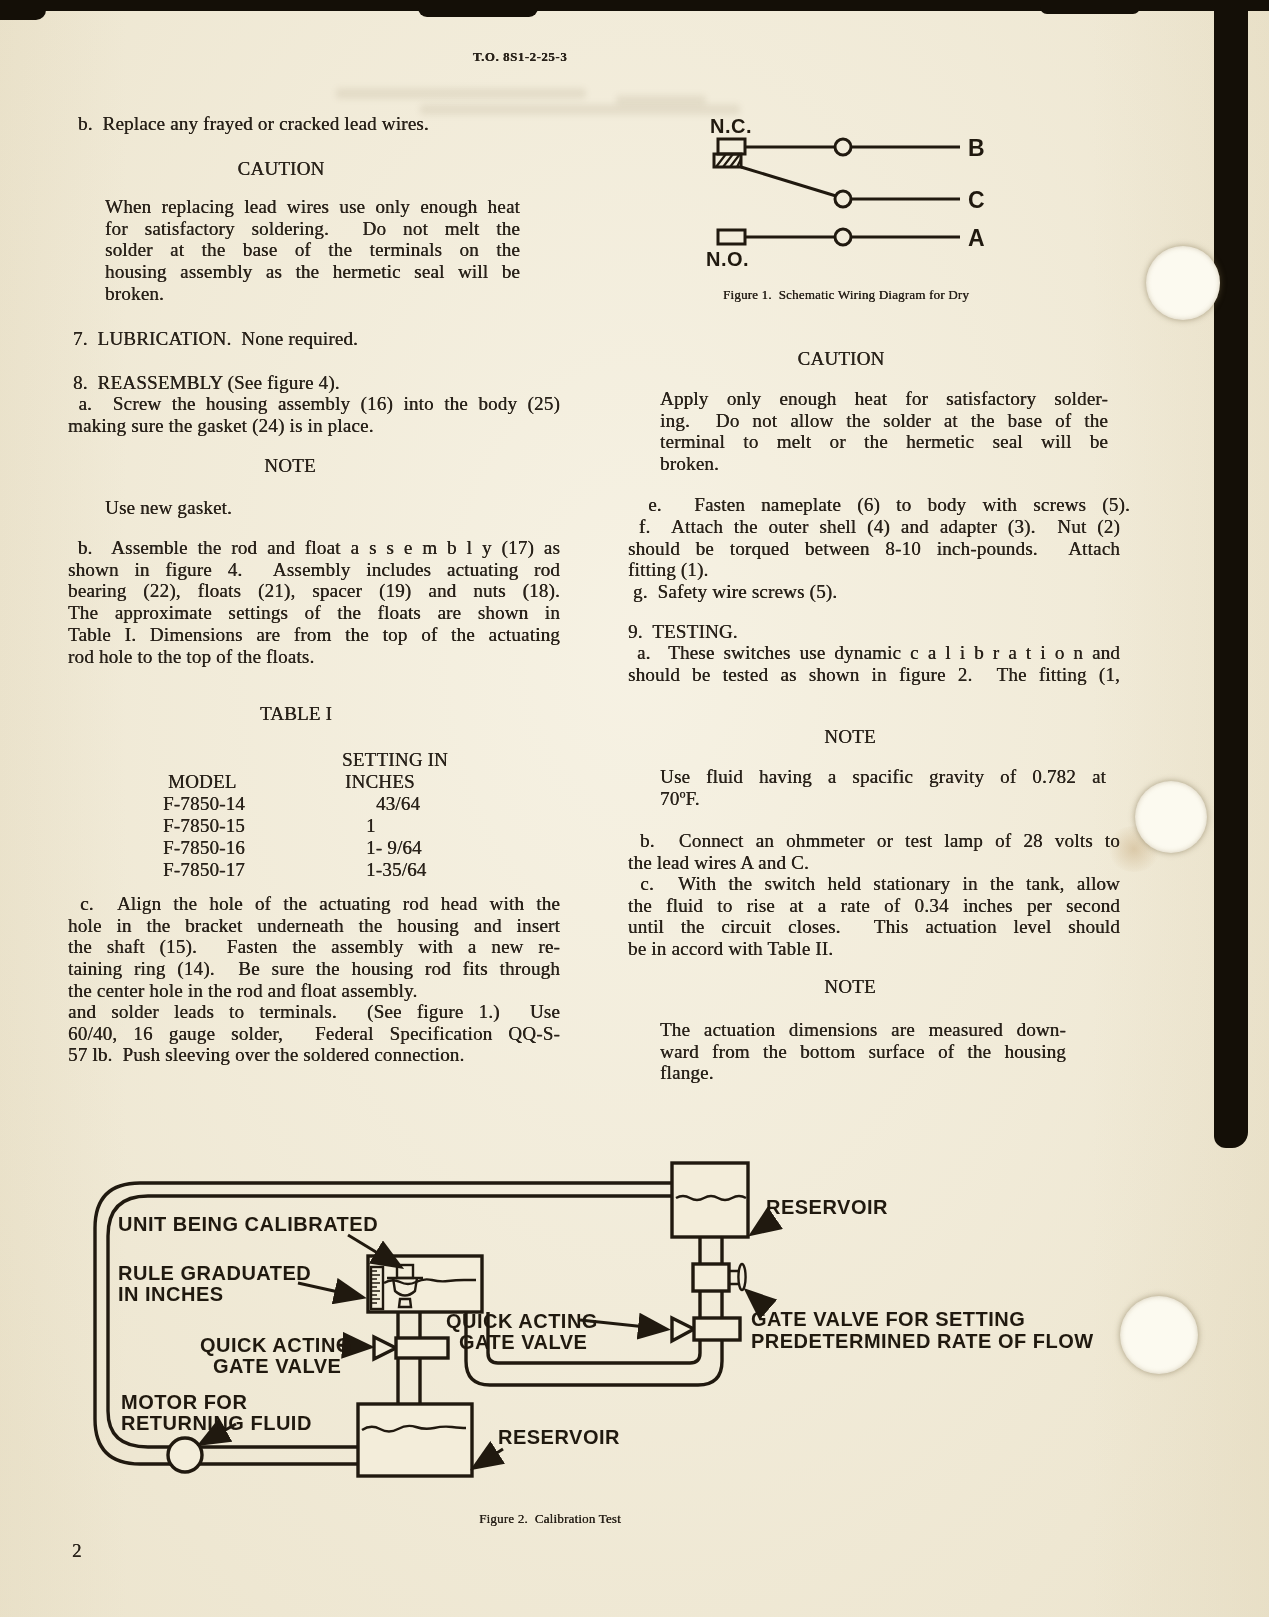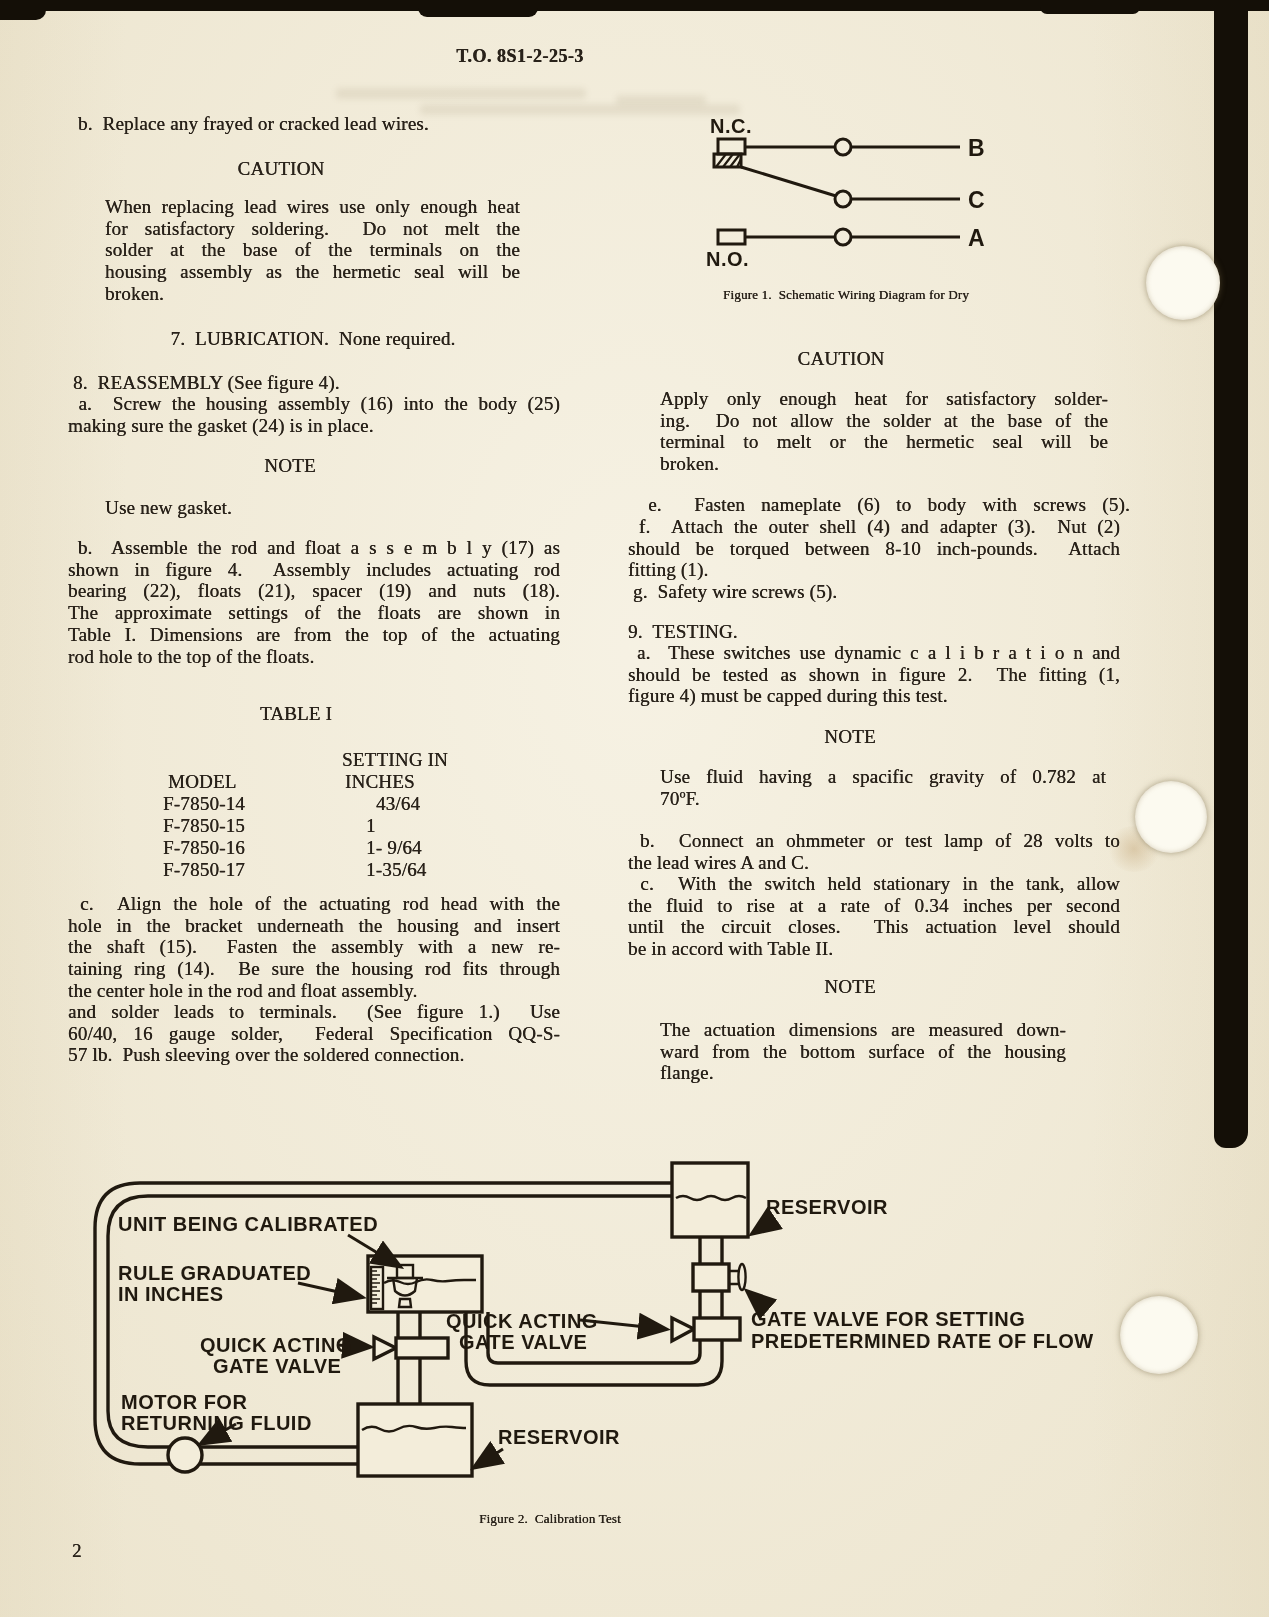--- a/index.html
+++ b/index.html
@@ -30,38 +30,38 @@
 <body>
 
 <div id="page">
   <div class="texture"></div>
 
   <div class="ghost" style="left:336px;top:88px;width:250px;height:11px;"></div>
   <div class="ghost" style="left:420px;top:104px;width:320px;height:11px;"></div>
   <div class="ghost" style="left:616px;top:95px;width:90px;height:10px;"></div>
   <div class="stain" style="left:1106px;top:826px;width:56px;height:46px;"></div>
 
-  <div class="blk hd ctr" style="left:400px;top:46px;width:240px;font-size:18px;">
+  <div class="blk hd ctr" style="left:400px;top:46px;width:240px;font-size:13px;">
     <span class="single">T.O. 8S1-2-25-3</span>
   </div>
 
   <div class="blk single" style="left:78px;top:113px;width:482px;">b.&nbsp; Replace any frayed or cracked lead wires.</div>
 
   <div class="blk ctr" style="left:68px;top:158px;width:426px;">
     <span class="single">CAUTION</span>
   </div>
   <div class="blk" style="left:105px;top:196px;width:415px;">
       <div class="ln just">When replacing lead wires use only enough heat</div>
       <div class="ln just">for satisfactory soldering.&nbsp; Do not melt the</div>
       <div class="ln just">solder at the base of the terminals on the</div>
       <div class="ln just">housing assembly as the hermetic seal will be</div>
       <div class="ln last">broken.</div>
     </div>
 
-  <div class="blk single" style="left:73px;top:328px;width:480px;text-align:center;">7.&nbsp; LUBRICATION.&nbsp; None required.</div>
+  <div class="blk single" style="left:73px;top:328px;width:480px;">7.&nbsp; LUBRICATION.&nbsp; None required.</div>
 
   <div class="blk single" style="left:73px;top:372px;width:480px;">8.&nbsp; REASSEMBLY (See figure 4).</div>
   <div class="blk" style="left:68px;top:393px;width:492px;">
       <div class="ln just">&nbsp;a.&nbsp; Screw the housing assembly (16) into the body (25)</div>
       <div class="ln last">making sure the gasket (24) is in place.</div>
     </div>
 
   <div class="blk ctr" style="left:68px;top:455px;width:444px;">
     <span class="single">NOTE</span>
   </div>
@@ -145,21 +145,20 @@
       <div class="ln just">&nbsp;f.&nbsp; Attach the outer shell (4) and adapter (3).&nbsp; Nut (2)</div>
       <div class="ln just">should be torqued between 8-10 inch-pounds.&nbsp; Attach</div>
       <div class="ln last">fitting (1).</div>
     </div>
   <div class="blk single" style="left:628px;top:581px;width:480px;">&nbsp;g.&nbsp; Safety wire screws (5).</div>
 
   <div class="blk single" style="left:628px;top:621px;width:480px;">9.&nbsp; TESTING.</div>
   <div class="blk" style="left:628px;top:642px;width:492px;">
       <div class="ln just">&nbsp;a.&nbsp; These switches use dynamic c a l i b r a t i o n and</div>
       <div class="ln just">should be tested as shown in figure 2.&nbsp; The fitting (1,</div>
-      <div class="ln last">figure 4) must be capped during this test.</div>
     </div>
 
   <div class="blk ctr" style="left:628px;top:726px;width:444px;">
     <span class="single">NOTE</span>
   </div>
   <div class="blk" style="left:660px;top:766px;width:446px;">
       <div class="ln just">Use fluid having a spacific gravity of 0.782 at</div>
       <div class="ln last">70ºF.</div>
     </div>
 

